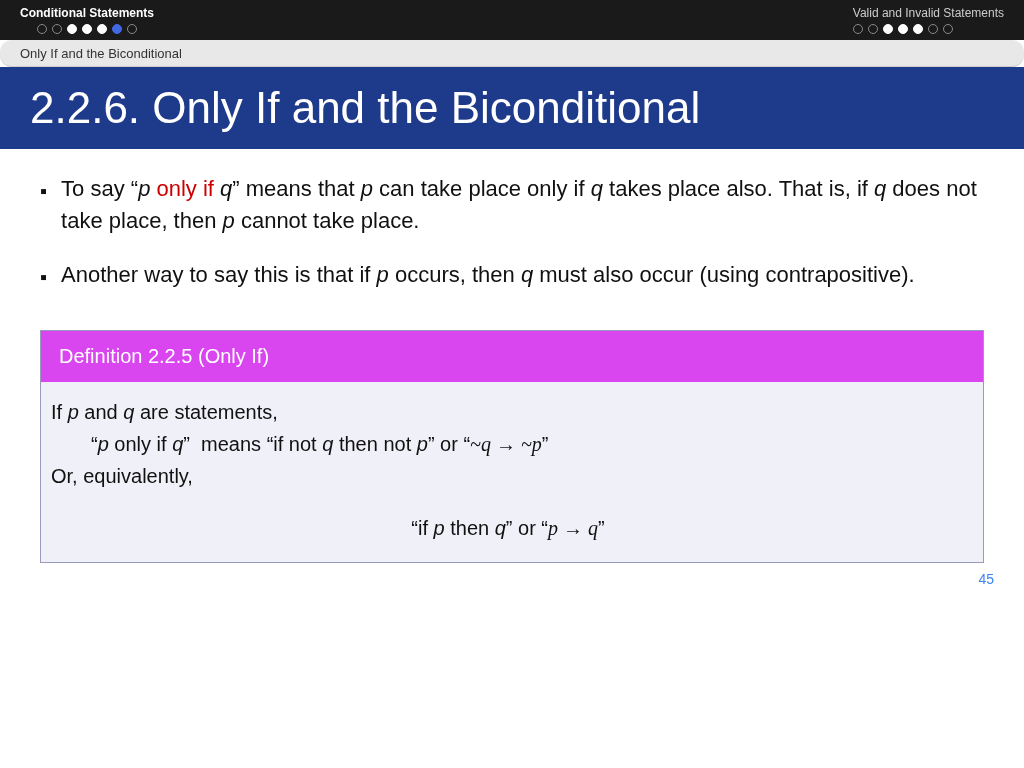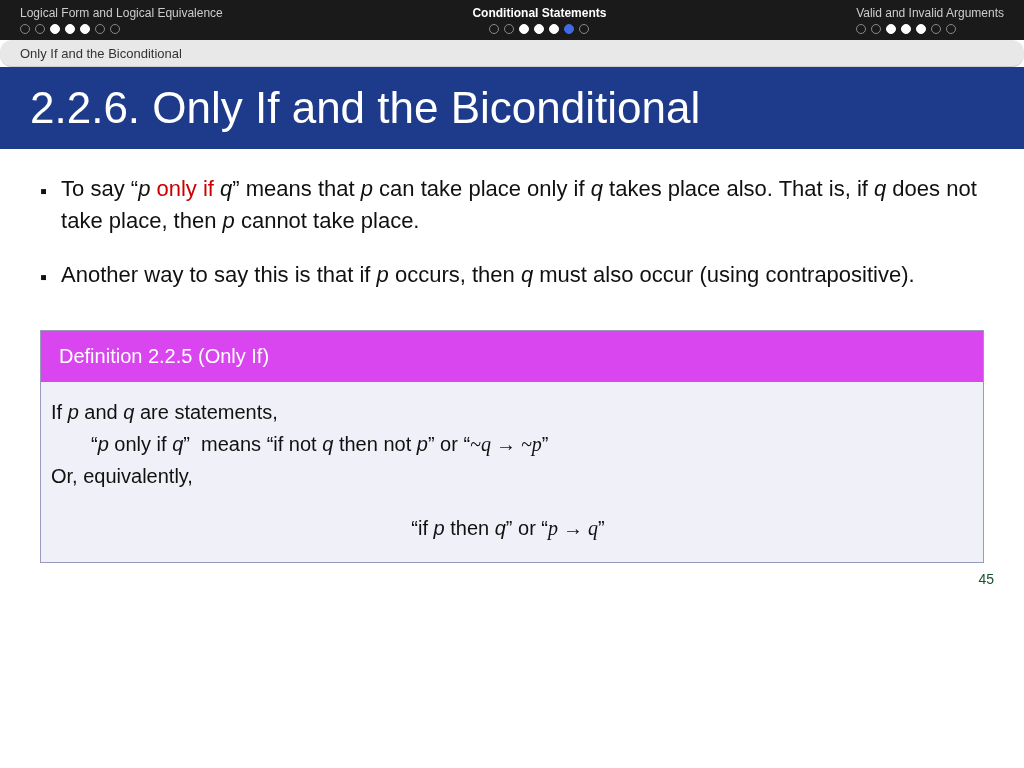--- a/index.html
+++ b/index.html
@@ -155,60 +155,48 @@
     .definition-body .centered-line {
       text-align: center;
       margin-top: 20px;
     }
 
     
     .page-number {
       text-align: right;
       padding: 8px 30px 4px 0;
       font-size: 14px;
-      color: #14532d;
+      color: #3b82f6;
       background: #ffffff;
     }
 
     
     .math { font-family: 'Times New Roman', serif; font-style: italic; }
   </style>
 </head>
 <body>
 
 <div class="top-nav">
 
-  <div class="nav-section left">
-    <span class="nav-title">Logical Form and Logical Equivalence</span>
-    <div class="nav-dots">
-      <span class="dot"></span>
-      <span class="dot"></span>
-      <span class="dot filled"></span>
-      <span class="dot filled"></span>
-      <span class="dot filled"></span>
-      <span class="dot"></span>
-      <span class="dot"></span>
-    </div>
-  </div>
 
   <div class="nav-section center">
     <span class="nav-title active">Conditional Statements</span>
     <div class="nav-dots">
       <span class="dot"></span>
       <span class="dot"></span>
       <span class="dot filled"></span>
       <span class="dot filled"></span>
       <span class="dot filled"></span>
       <span class="dot active-dot"></span>
       <span class="dot"></span>
     </div>
   </div>
 
   <div class="nav-section right">
-    <span class="nav-title">Valid and Invalid Arguments</span>
+    <span class="nav-title">Valid and Invalid Statements</span>
     <div class="nav-dots">
       <span class="dot"></span>
       <span class="dot"></span>
       <span class="dot filled"></span>
       <span class="dot filled"></span>
       <span class="dot filled"></span>
       <span class="dot"></span>
       <span class="dot"></span>
     </div>
   </div>

